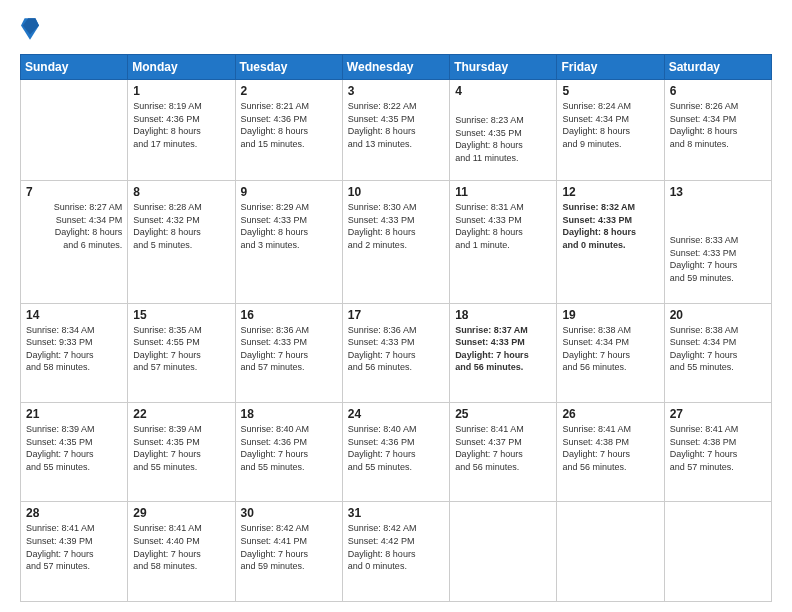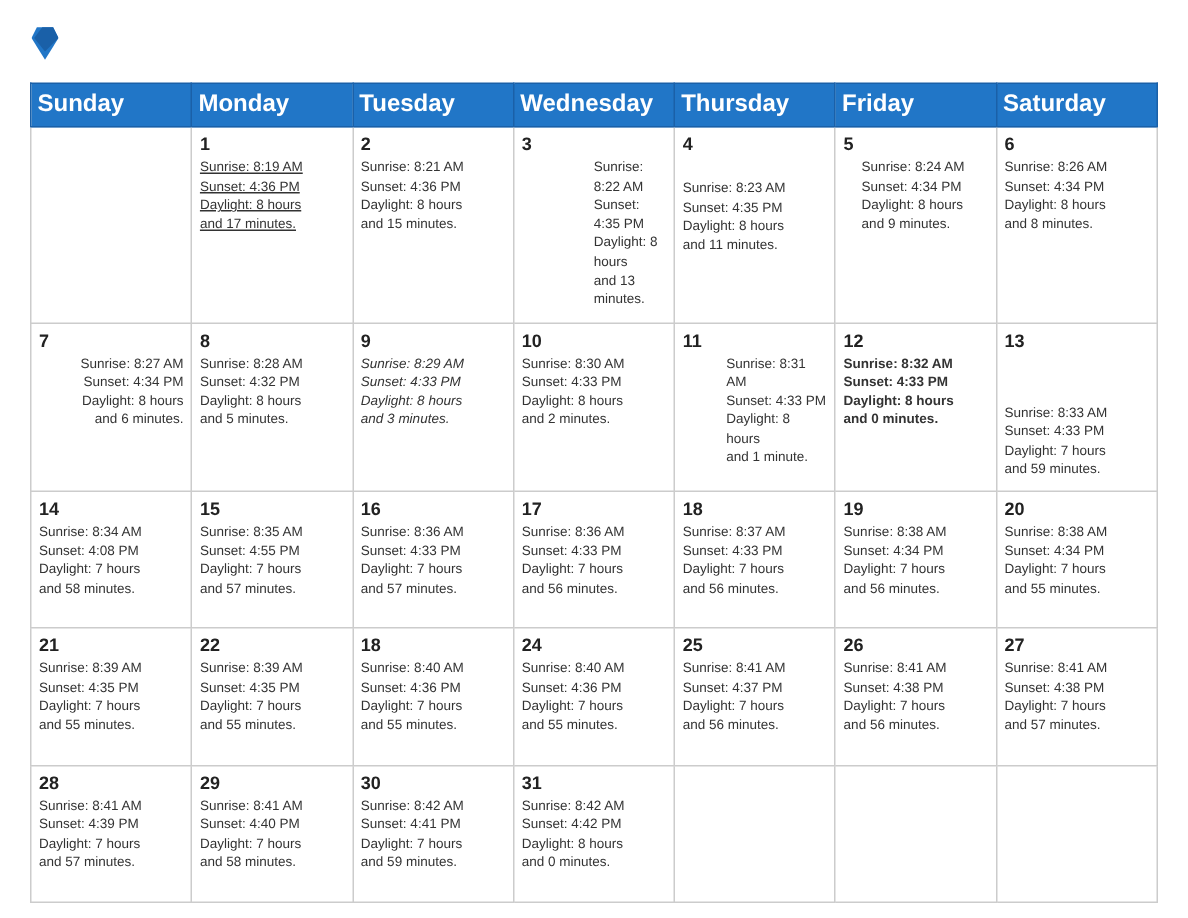--- a/index.html
+++ b/index.html
@@ -56,21 +56,21 @@
     .calendar {
       flex: 1;
       border: 1px solid #ccc;
       border-collapse: collapse;
       width: 100%;
       table-layout: fixed;
     }
     .calendar th {
       background: #2176c7;
       color: #fff;
-      font-size: 16px;
+      font-size: 12px;
       font-weight: bold;
       padding: 5px 4px;
       text-align: left;
       border: 1px solid #1a60a8;
     }
     .calendar td {
       border: 1px solid #ccc;
       vertical-align: top;
       padding: 4px 5px;
       font-size: 9.5px;
@@ -135,49 +135,49 @@
           <th>Thursday</th>
           <th>Friday</th>
           <th>Saturday</th>
         </tr>
     </thead>
     <tbody id="calendar-body">
     <tr class="week-row">
           <td class="empty-cell"></td>
           <td>
             <span class="day-num">1</span>
-            <div class="day-info" style="white-space: pre-line; text-decoration: underline;">Sunrise: 8:19 AM
+            <div class="day-info" style="white-space: pre-line;">Sunrise: 8:19 AM
 Sunset: 4:36 PM
 Daylight: 8 hours
 and 17 minutes.</div>
           </td>
           <td>
             <span class="day-num">2</span>
             <div class="day-info" style="white-space: pre-line;">Sunrise: 8:21 AM
 Sunset: 4:36 PM
 Daylight: 8 hours
 and 15 minutes.</div>
           </td>
           <td>
             <span class="day-num">3</span>
-            <div class="day-info" style="white-space: pre-line; margin-left: 48px;">Sunrise: 8:22 AM
+            <div class="day-info" style="white-space: pre-line;">Sunrise: 8:22 AM
 Sunset: 4:35 PM
 Daylight: 8 hours
 and 13 minutes.</div>
           </td>
           <td>
             <span class="day-num">4</span>
             <div class="day-info" style="white-space: pre-line; margin-top: 16px;">Sunrise: 8:23 AM
 Sunset: 4:35 PM
 Daylight: 8 hours
 and 11 minutes.</div>
           </td>
           <td>
             <span class="day-num">5</span>
-            <div class="day-info" style="white-space: pre-line; margin-left: 12px;">Sunrise: 8:24 AM
+            <div class="day-info" style="white-space: pre-line;">Sunrise: 8:24 AM
 Sunset: 4:34 PM
 Daylight: 8 hours
 and 9 minutes.</div>
           </td>
           <td>
             <span class="day-num">6</span>
             <div class="day-info" style="white-space: pre-line;">Sunrise: 8:26 AM
 Sunset: 4:34 PM
 Daylight: 8 hours
 and 8 minutes.</div>
@@ -193,35 +193,35 @@
           </td>
           <td>
             <span class="day-num">8</span>
             <div class="day-info" style="white-space: pre-line;">Sunrise: 8:28 AM
 Sunset: 4:32 PM
 Daylight: 8 hours
 and 5 minutes.</div>
           </td>
           <td>
             <span class="day-num">9</span>
-            <div class="day-info" style="white-space: pre-line; font-style: italic;">Sunrise: 8:29 AM
+            <div class="day-info" style="white-space: pre-line;">Sunrise: 8:29 AM
 Sunset: 4:33 PM
 Daylight: 8 hours
 and 3 minutes.</div>
           </td>
           <td>
             <span class="day-num">10</span>
             <div class="day-info" style="white-space: pre-line;">Sunrise: 8:30 AM
 Sunset: 4:33 PM
 Daylight: 8 hours
 and 2 minutes.</div>
           </td>
           <td>
             <span class="day-num">11</span>
-            <div class="day-info" style="white-space: pre-line; margin-left: 29px;">Sunrise: 8:31 AM
+            <div class="day-info" style="white-space: pre-line;">Sunrise: 8:31 AM
 Sunset: 4:33 PM
 Daylight: 8 hours
 and 1 minute.</div>
           </td>
           <td>
             <span class="day-num">12</span>
             <div class="day-info" style="white-space: pre-line; font-weight: bold;">Sunrise: 8:32 AM
 Sunset: 4:33 PM
 Daylight: 8 hours
 and 0 minutes.</div>
@@ -231,21 +231,21 @@
             <div class="day-info" style="white-space: pre-line; margin-top: 35px;">Sunrise: 8:33 AM
 Sunset: 4:33 PM
 Daylight: 7 hours
 and 59 minutes.</div>
           </td>
         </tr>
         <tr class="week-row">
           <td>
             <span class="day-num">14</span>
             <div class="day-info" style="white-space: pre-line;">Sunrise: 8:34 AM
-Sunset: 4:08 PM
+Sunset: 9:33 PM
 Daylight: 7 hours
 and 58 minutes.</div>
           </td>
           <td>
             <span class="day-num">15</span>
             <div class="day-info" style="white-space: pre-line;">Sunrise: 8:35 AM
 Sunset: 4:55 PM
 Daylight: 7 hours
 and 57 minutes.</div>
           </td>
@@ -258,21 +258,21 @@
           </td>
           <td>
             <span class="day-num">17</span>
             <div class="day-info" style="white-space: pre-line;">Sunrise: 8:36 AM
 Sunset: 4:33 PM
 Daylight: 7 hours
 and 56 minutes.</div>
           </td>
           <td>
             <span class="day-num">18</span>
-            <div class="day-info" style="white-space: pre-line;">Sunrise: 8:37 AM
+            <div class="day-info" style="white-space: pre-line; font-weight: bold;">Sunrise: 8:37 AM
 Sunset: 4:33 PM
 Daylight: 7 hours
 and 56 minutes.</div>
           </td>
           <td>
             <span class="day-num">19</span>
             <div class="day-info" style="white-space: pre-line;">Sunrise: 8:38 AM
 Sunset: 4:34 PM
 Daylight: 7 hours
 and 56 minutes.</div>

